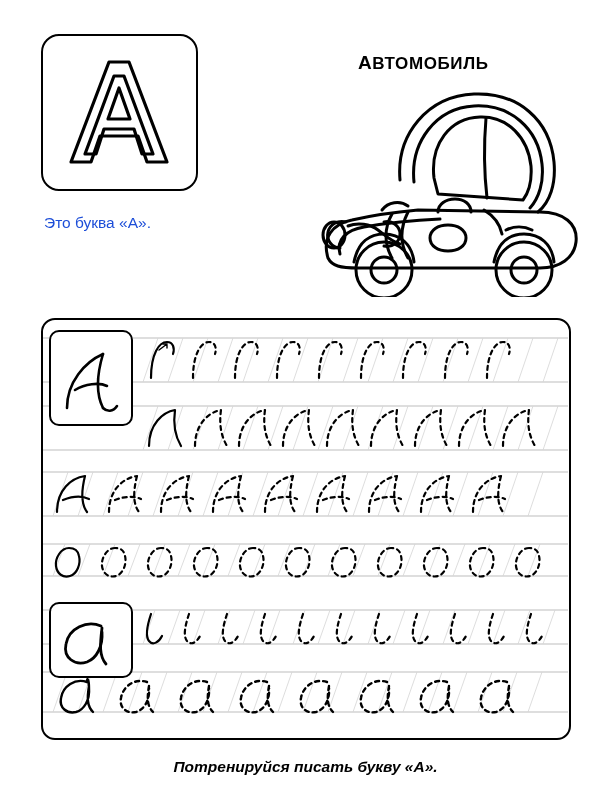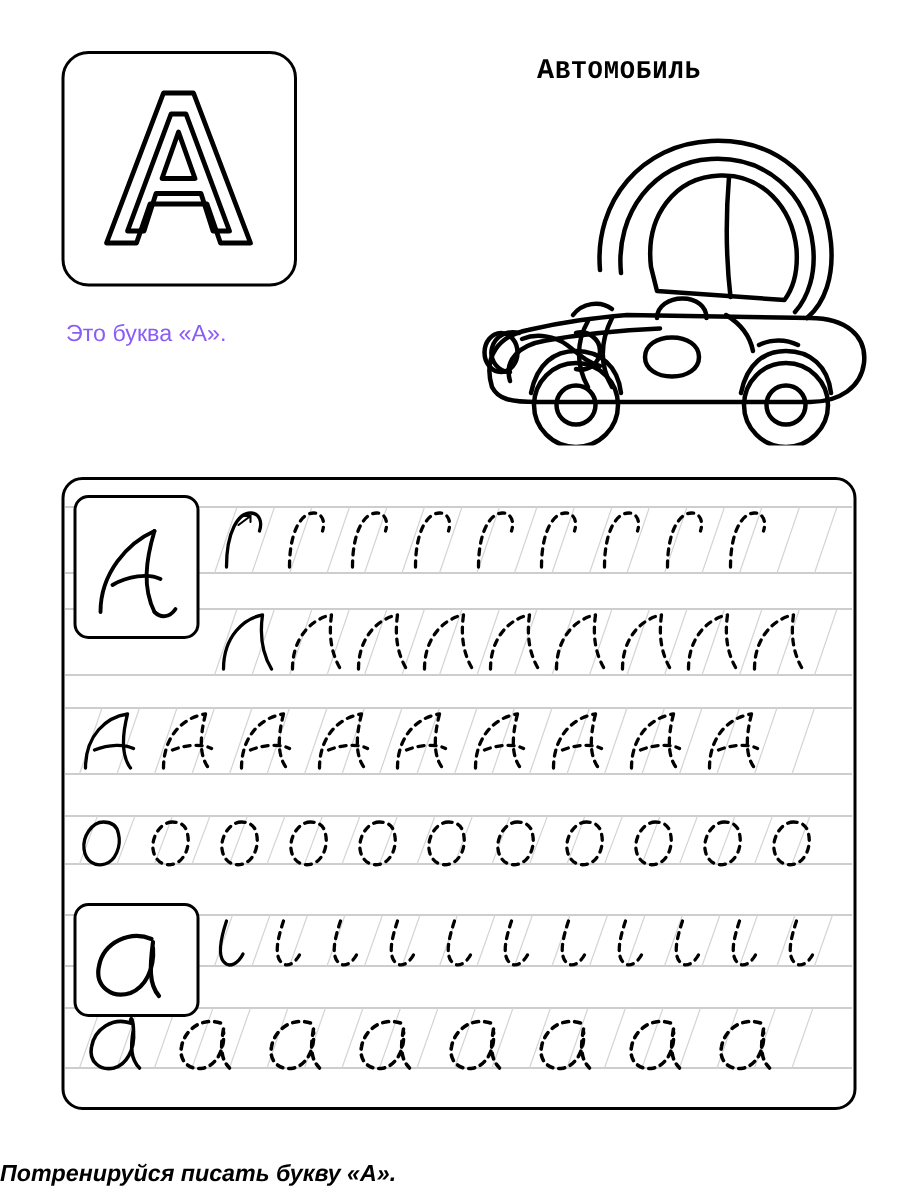--- a/index.html
+++ b/index.html
@@ -38,33 +38,32 @@
   #letter-card svg { display:block; }
 
   
   #card-caption {
     position: absolute;
     left: 44px;
     top: 212px;
     width: 230px;
     font-size: 15.5px;
     line-height: 1.45;
-    color: #8b5cf6;
+    color: #1d4ed8;
   }
 
   
   #word-title {
     position: absolute;
     left: 358px;
-    top: 36px;
+    top: 52px;
     font-size: 17px;
     letter-spacing: 0.6px;
     font-weight: 700;
     white-space: nowrap;
-    font-family: Liberation Mono, monospace;
   }
   #word-title .cap { font-size: 19px; }
 
   
   #picture {
     position: absolute;
     left: 288px;
     top: 62px;
     width: 300px;
     height: 235px;
@@ -106,24 +105,24 @@
   }
 
   .ruling { position: absolute; left: 0; top: 0; }
 
   
   #footer {
     position: absolute;
     left: 0;
     top: 758px;
     width: 611px;
+    text-align: center;
     font-size: 15.5px;
     font-style: italic;
     font-weight: 700;
-    margin-top: 16px;
   }
 </style>
 </head>
 <body>
 
 <div id="top-section">
 
   <div id="letter-card">
     <svg width="152" height="152" viewBox="0 0 152 152">
       <g fill="none" stroke="#000" stroke-width="3.2" stroke-linejoin="round" stroke-linecap="round">

